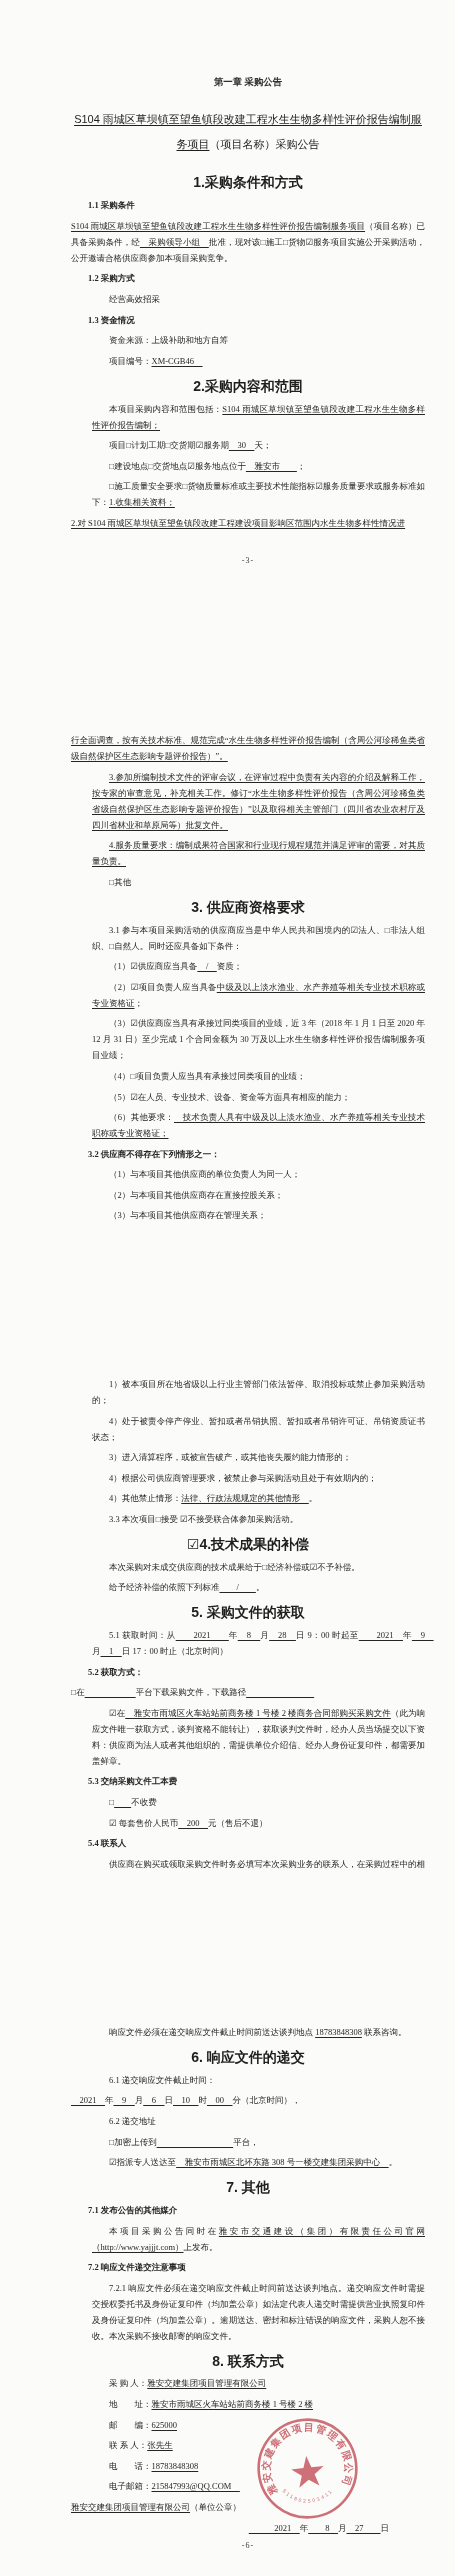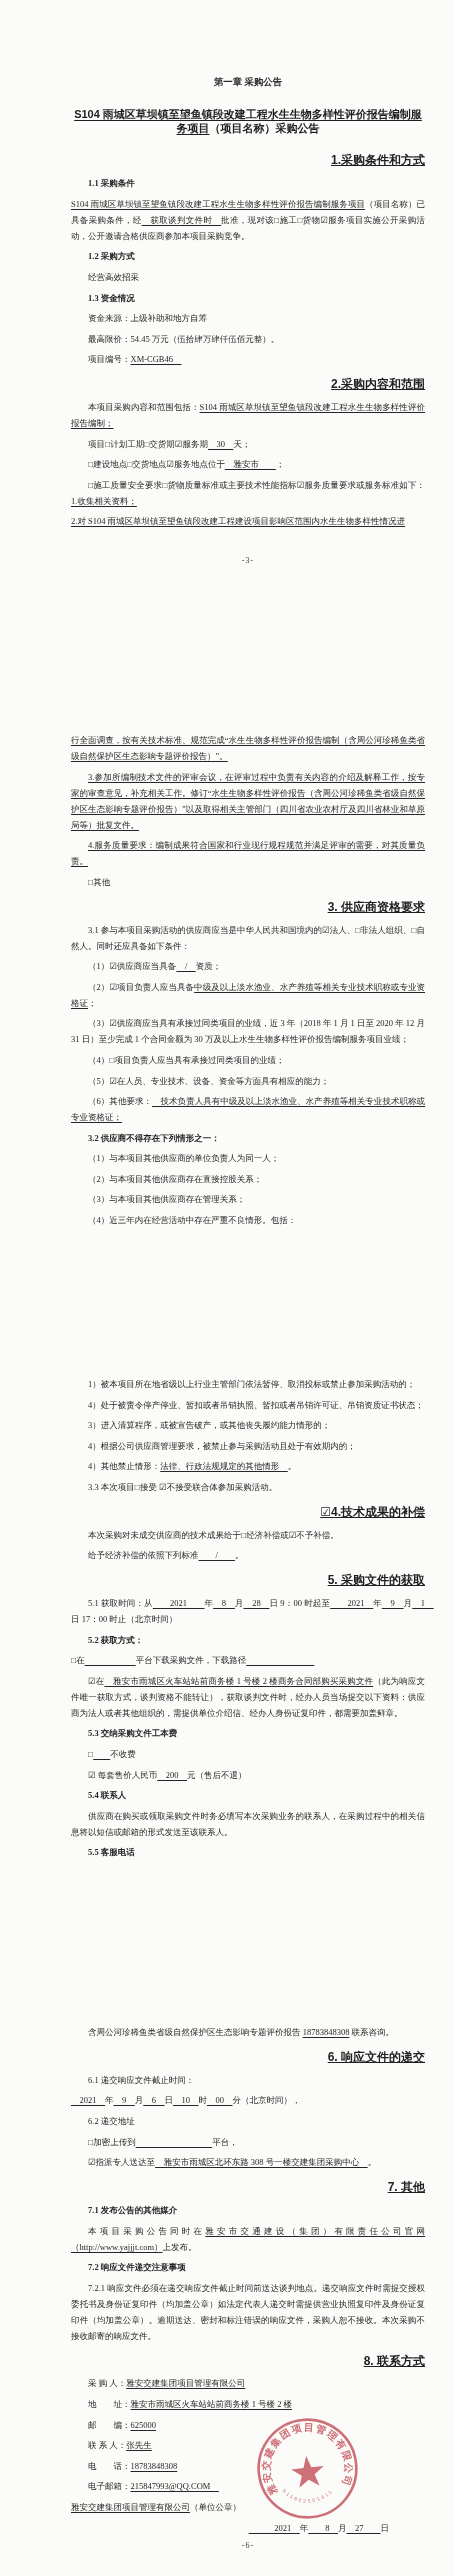--- a/index.html
+++ b/index.html
@@ -33,31 +33,31 @@
   #page-2 .content{padding-top:72px;}
   #page-5 .content{padding-bottom:64px;}
   .blk{margin:2.3px 0;text-align:justify;}
   .u{text-decoration:underline;text-underline-offset:2.3px;text-decoration-thickness:0.6px;}
   .chapter{
     text-align:center;font-weight:700;font-size:9.4px;
     font-family:"Liberation Sans","DejaVu Sans",sans-serif;
     margin-bottom:4.6px;color:#2e2e2e;
   }
   .doc-title{
-    text-align:center;font-weight:700;font-size:11px;line-height:14px;
+    text-align:center;font-weight:400;font-size:11px;line-height:25px;
     font-family:"Liberation Sans","DejaVu Sans",sans-serif;
     margin:12.5px 0 10.3px 0;color:#1f1f1f;
   }
   .h1{
-    font-weight:700;font-size:12px;line-height:17px;
+    font-weight:700;font-size:14px;line-height:17px;
     font-family:"Liberation Sans","DejaVu Sans",sans-serif;
-    margin:6.8px 0 3.4px 0;text-align:right;color:#1f1f1f;text-decoration:underline;
+    margin:6.8px 0 3.4px 0;text-align:center;color:#1f1f1f;
   }
   .sub{font-weight:700;text-indent:2em;}
-  .body{text-indent:2em;}
+  .body{text-indent:2em;margin-left:21px;}
   .flush{text-indent:0;}
   .pagenum{
     margin-top:auto;text-align:center;letter-spacing:1.1px;
     font-size:8px;color:#3a3a3a;
   }
   .sign{text-align:left;padding-right:30px;}
   .sign-date{text-align:right;padding-right:36px;}
   .seal{
     position:absolute;left:254px;top:400px;
     width:107px;height:105px;
@@ -71,26 +71,25 @@
 <body>
 
 <div class="canvas">
 
   <div class="page" id="page-2">
     <div class="content">
         <div class="blk chapter"><span>第一章 采购公告</span></div>
         <div class="blk doc-title"><span class="u">S104 雨城区草坝镇至望鱼镇段改建工程水生生物多样性评价报告编制服务项目</span><span>（项目名称）采购公告</span></div>
         <div class="blk h1"><span>1.采购条件和方式</span></div>
         <div class="blk sub"><span>1.1 采购条件</span></div>
-        <div class="blk flush"><span class="u">S104 雨城区草坝镇至望鱼镇段改建工程水生生物多样性评价报告编制服务项目</span><span>（项目名称）已具备采购条件，经</span><span class="u">　获取谈判文件时　</span><span>批准，现对该□施工□货物☑服务项目实施公开采购活动，公开邀请合格供应商参加本项目采购竞争。</span></div>
+        <div class="blk flush"><span class="u">S104 雨城区草坝镇至望鱼镇段改建工程水生生物多样性评价报告编制服务项目</span><span>（项目名称）已具备采购条件，经</span><span class="u">　采购领导小组　</span><span>批准，现对该□施工□货物☑服务项目实施公开采购活动，公开邀请合格供应商参加本项目采购竞争。</span></div>
         <div class="blk sub"><span>1.2 采购方式</span></div>
         <div class="blk body"><span>经营高效招采</span></div>
         <div class="blk sub"><span>1.3 资金情况</span></div>
         <div class="blk body"><span>资金来源：上级补助和地方自筹</span></div>
-        <div class="blk body"><span>最高限价：54.45 万元（伍拾肆万肆仟伍佰元整）。</span></div>
         <div class="blk body"><span>项目编号：</span><span class="u">XM-CGB46　</span></div>
         <div class="blk h1"><span>2.采购内容和范围</span></div>
         <div class="blk body"><span>本项目采购内容和范围包括：</span><span class="u">S104 雨城区草坝镇至望鱼镇段改建工程水生生物多样性评价报告编制；</span></div>
         <div class="blk body"><span>项目□计划工期□交货期☑服务期</span><span class="u">　30　</span><span>天；</span></div>
         <div class="blk body"><span>□建设地点□交货地点☑服务地点位于</span><span class="u">　雅安市　　</span><span>；</span></div>
         <div class="blk body"><span>□施工质量安全要求□货物质量标准或主要技术性能指标☑服务质量要求或服务标准如下：</span><span class="u">1.收集相关资料；</span></div>
         <div class="blk flush"><span class="u">2.对 S104 雨城区草坝镇至望鱼镇段改建工程建设项目影响区范围内水生生物多样性情况进</span></div>
         <div class="blk pagenum"><span>-3-</span></div>
       </div>
   </div>
@@ -143,21 +142,21 @@
         <div class="blk sub"><span>5.4 联系人</span></div>
         <div class="blk body"><span>供应商在购买或领取采购文件时务必填写本次采购业务的联系人，在采购过程中的相关信息将以短信或邮箱的形式发送至该联系人。</span></div>
         <div class="blk sub"><span>5.5 客服电话</span></div>
       </div>
   </div>
 
   <div class="page-gap" id="gap-3"></div>
 
   <div class="page" id="page-5">
     <div class="content">
-        <div class="blk body"><span>含周公河珍稀鱼类省级自然保护区生态影响专题评价报告 </span><span class="u">18783848308</span><span> 联系咨询。</span></div>
+        <div class="blk body"><span>响应文件必须在递交响应文件截止时间前送达谈判地点 </span><span class="u">18783848308</span><span> 联系咨询。</span></div>
         <div class="blk h1"><span>6. 响应文件的递交</span></div>
         <div class="blk body"><span>6.1 递交响应文件截止时间：</span></div>
         <div class="blk flush"><span class="u">　2021　</span><span>年</span><span class="u">　9　</span><span>月</span><span class="u">　6　</span><span>日</span><span class="u">　10　</span><span>时</span><span class="u">　00　</span><span>分（北京时间），</span></div>
         <div class="blk body"><span>6.2 递交地址</span></div>
         <div class="blk body"><span>□加密上传到</span><span class="u">　　　　　　　　　</span><span>平台，</span></div>
         <div class="blk body"><span>☑指派专人送达至</span><span class="u">　雅安市雨城区北环东路 308 号一楼交建集团采购中心　</span><span>。</span></div>
         <div class="blk h1"><span>7. 其他</span></div>
         <div class="blk sub"><span>7.1 发布公告的其他媒介</span></div>
         <div class="blk body"><span>本项目采购公告同时在</span><span class="u">雅安市交通建设（集团）有限责任公司官网（http://www.yajjjt.com）</span><span>上发布。</span></div>
         <div class="blk sub"><span>7.2 响应文件递交注意事项</span></div>

